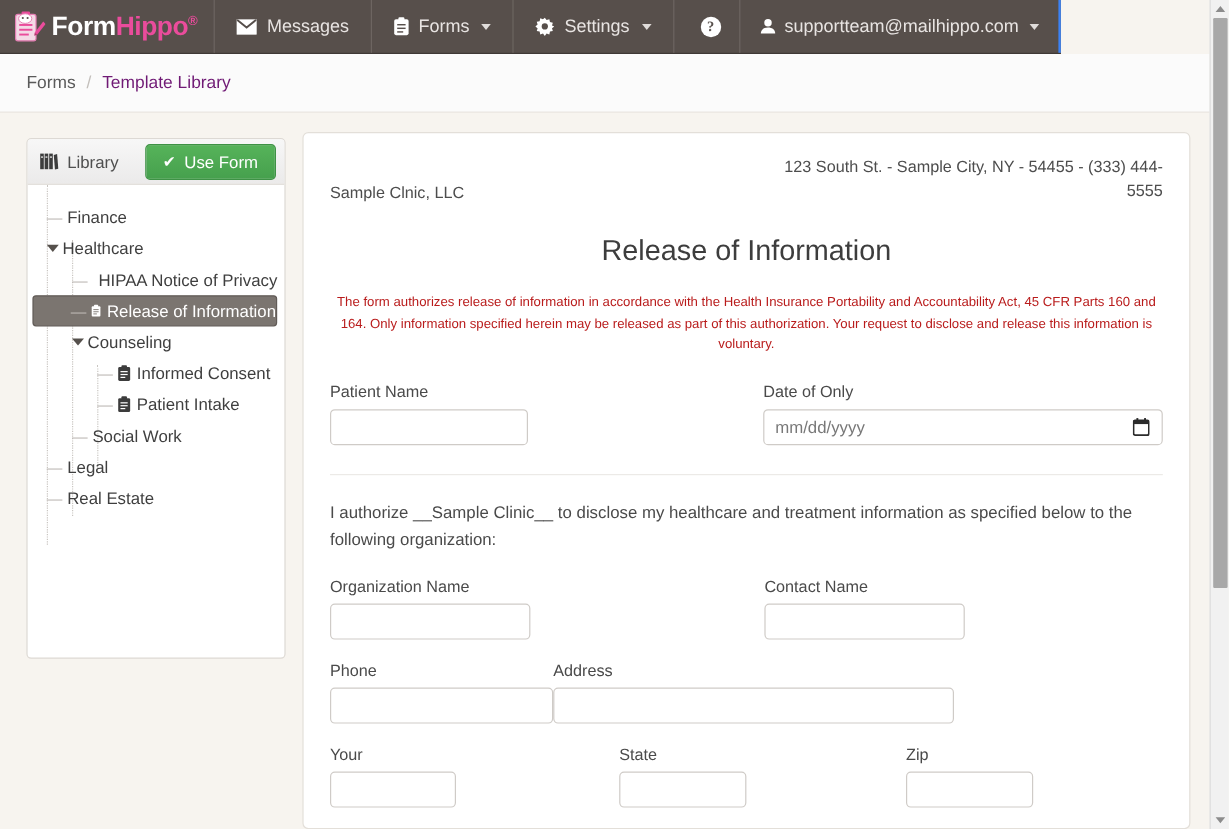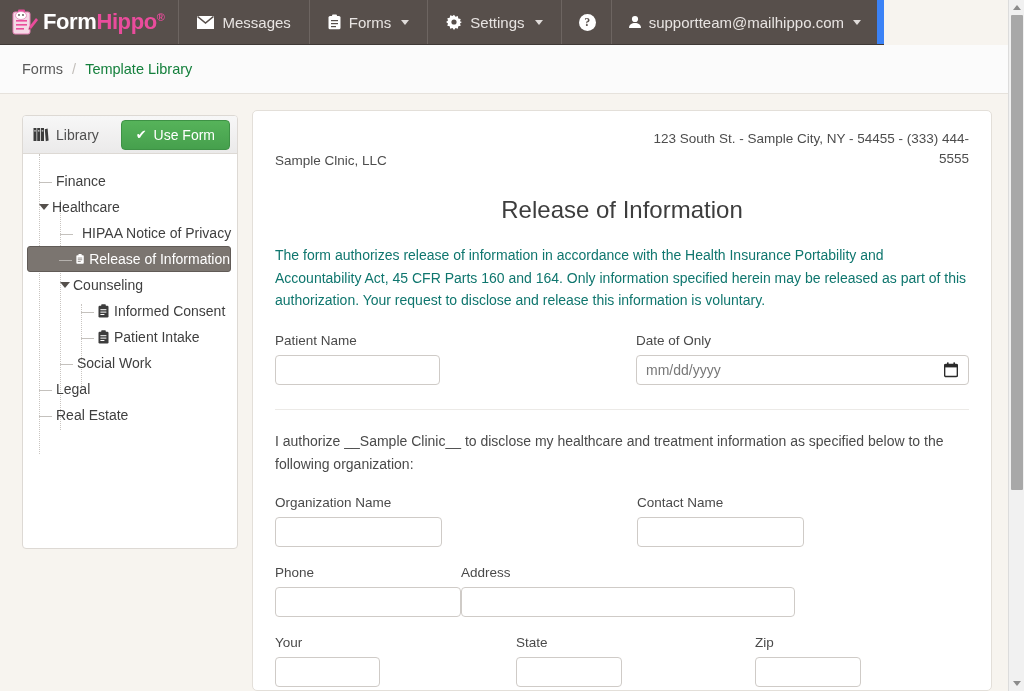--- a/index.html
+++ b/index.html
@@ -47,39 +47,39 @@
   .help-circle {
     width: 17px; height: 17px; border-radius: 50%;
     background: #ffffff; color: #574f4b;
     font-size: 12px; font-weight: bold; line-height: 17px; text-align: center;
     font-family: "Liberation Serif", serif;
   }
   .nav-user {
     display:flex; align-items:center; gap:7px;
     padding: 0 16px; height: 100%;
     color: #e8e4e2; font-size: 15px; white-space: nowrap; cursor: pointer;
-    border-right: 7px solid #3b82f6;
+    border-right: 2px solid #3b82f6;
   }
   .caret {
     width: 0; height: 0; border-left: 4px solid transparent;
     border-right: 4px solid transparent; border-top: 5px solid #e0dcda;
     display: inline-block; margin-left: 2px;
   }
   .ico { display:inline-block; vertical-align: middle; }
 
   
   .breadcrumb-bar {
     position: absolute; top: 45px; left: 0; width: 1008px; height: 49px;
     background: #fbfbfb; border-bottom: 1px solid #e6e2dc;
     display: flex; align-items: center; padding-left: 22px;
     font-size: 14.5px;
   }
   .bc-link { color: #5a5a5a; cursor: pointer; }
   .bc-sep { color: #c3bfbb; margin: 0 9px; }
-  .bc-cur { color: #15803d; }
+  .bc-cur { color: #701a75; }
 
   
   .page { position: absolute; top: 94px; left: 0; width: 1008px; height: 597px; background: #f7f4ef; }
 
   
   .sidebar {
     position: absolute; left: 22px; top: 21px; width: 216px; height: 434px;
     background: #ffffff; border: 1px solid #ddd9d4; border-radius: 4px;
     overflow: hidden;
   }
@@ -123,21 +123,21 @@
     padding: 18px 22px 0 22px; overflow: hidden;
   }
   .clinic-row { display: flex; justify-content: space-between; align-items: flex-end; }
   .clinic-name { font-size: 13.5px; color: #4d4d4d; }
   .clinic-addr { font-size: 13.5px; color: #4d4d4d; text-align: right; width: 330px; line-height: 1.45; }
   .form-title {
     text-align: center; font-size: 24px; color: #3d3d3d; font-weight: normal;
     margin-top: 28px;
   }
   .intro {
-    margin-top: 20px; font-size: 14px; color: #0f766e; line-height: 1.6;
+    margin-top: 20px; font-size: 11px; color: #b91c1c; line-height: 1.6; text-align: center;
   }
   .hr { height: 1px; background: #eceae7; margin: 24px 0 20px 0; }
 
   .fld-label { font-size: 13.5px; color: #4a4a4a; margin-bottom: 7px; }
   .inp {
     height: 30px; border: 1px solid #cfcbc7; border-radius: 4px;
     background: #fff; font-family: "Liberation Sans", sans-serif; font-size: 14px;
     padding: 0 9px; color: #333; outline: none;
   }
   .inp::placeholder { color: #787878; }

